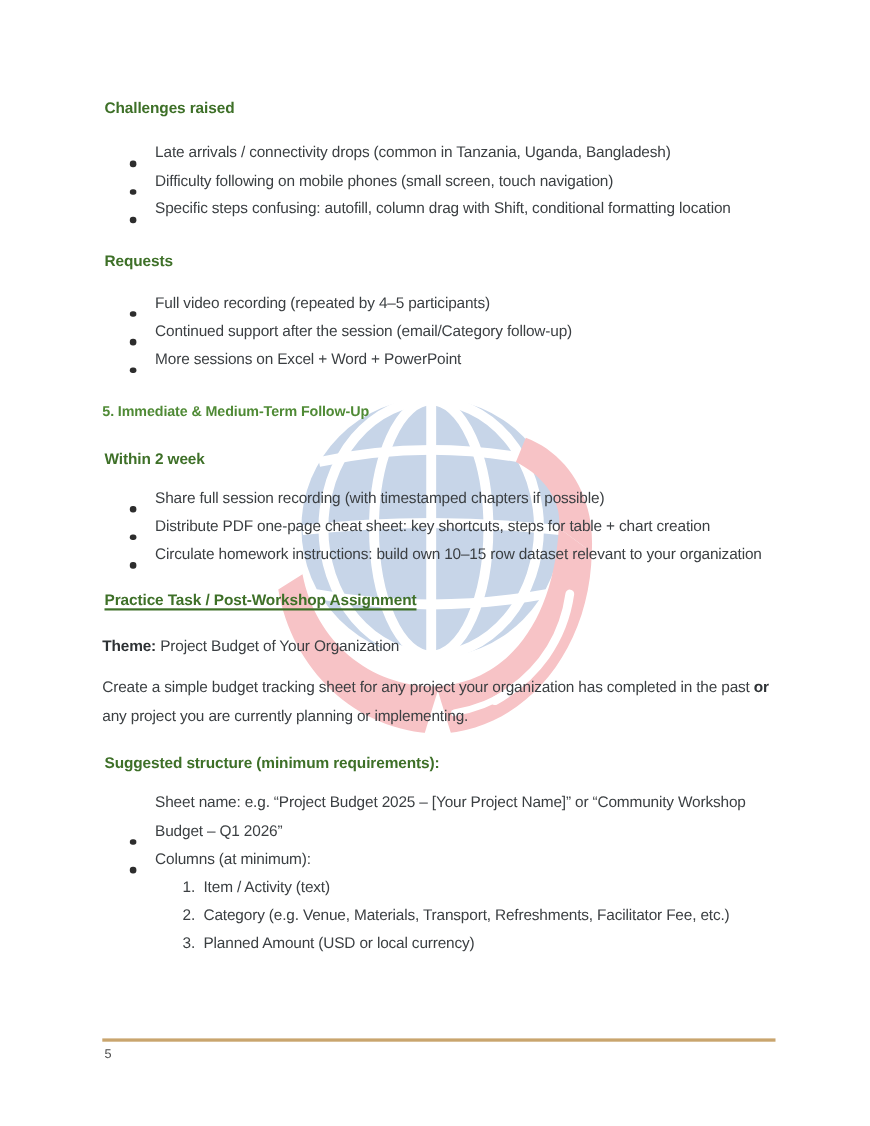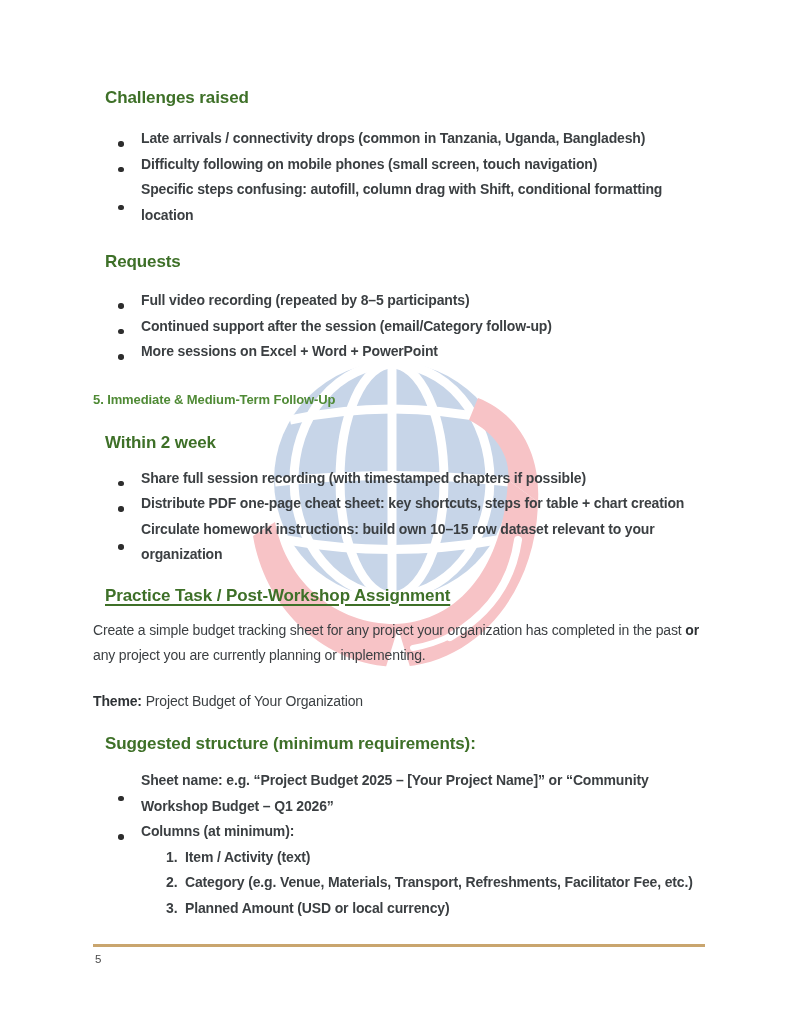--- a/index.html
+++ b/index.html
@@ -15,33 +15,33 @@
     position: absolute; left: 245px; top: 356px;
     width: 320px; height: 318px; z-index: 0; pointer-events: none;
   }
 
   
   .content {
     position: absolute; left: 93px; top: 88px; width: 608px; z-index: 2;
     font-size: 14px; line-height: 25.5px; letter-spacing: -0.15px;
   }
   .h3 {
-    margin: 12px; font-size: 17px; line-height: 20px; font-weight: bold;
+    margin: 2px; font-size: 14px; line-height: 20px; font-weight: bold;
     color: var(--heading-green, #3E7028); letter-spacing: -0.1px;
   }
   .h3.underline { text-decoration: underline; text-decoration-thickness: 1.5px; text-underline-offset: 3px; }
   .h2 {
     margin: 0; font-size: 13px; line-height: 26px; font-weight: bold;
     color: var(--section-green, #4F8A35); letter-spacing: -0.1px;
   }
   .para { margin: 0; }
   .para strong { color: #2e3235; }
 
   ul.doc-list, ol.doc-ol { list-style: none; margin: 0; padding: 0; }
-  ul.doc-list li, ol.doc-ol li { display: flex; align-items: center; font-weight: bold; }
+  ul.doc-list li, ol.doc-ol li { display: flex; align-items: flex-end; }
   ul.doc-list .marker {
     flex: 0 0 48px; box-sizing: border-box; padding-left: 25px;
   }
   ul.doc-list .marker::before {
     content: ""; display: block; width: 5.5px; height: 5.5px; border-radius: 50%;
     background: #2d2d2d; margin-top: 10px;
   }
   ol.doc-ol .marker {
     flex: 0 0 92px; box-sizing: border-box; padding-left: 73px;
   }
@@ -100,21 +100,21 @@
         <li>
           <span class="marker"></span>
           <span class="li-text">Specific steps confusing: autofill, column drag with Shift, conditional formatting location</span>
         </li>
       </ul>
 
     <h3 class="h3" style="margin-top:24px">Requests</h3>
     <ul class="doc-list" style="margin-top:16px">
         <li>
           <span class="marker"></span>
-          <span class="li-text">Full video recording (repeated by 8–5 participants)</span>
+          <span class="li-text">Full video recording (repeated by 4–5 participants)</span>
         </li>
         <li>
           <span class="marker"></span>
           <span class="li-text">Continued support after the session (email/Category follow-up)</span>
         </li>
         <li>
           <span class="marker"></span>
           <span class="li-text">More sessions on Excel + Word + PowerPoint</span>
         </li>
       </ul>
@@ -132,23 +132,23 @@
           <span class="li-text">Distribute PDF one-page cheat sheet: key shortcuts, steps for table + chart creation</span>
         </li>
         <li>
           <span class="marker"></span>
           <span class="li-text">Circulate homework instructions: build own 10–15 row dataset relevant to your organization</span>
         </li>
       </ul>
 
     <h3 class="h3 underline" style="margin-top:18px">Practice Task / Post-Workshop Assignment</h3>
 
+    <p class="para" style="margin-top:20px"><strong>Theme:</strong><span> Project Budget of Your Organization</span></p>
+
     <p class="para" style="margin-top:12px"><span>Create a simple budget tracking sheet for any project your organization has completed in the past </span><strong>or</strong><span> any project you are currently planning or implementing.</span></p>
-
-    <p class="para" style="margin-top:20px"><strong>Theme:</strong><span> Project Budget of Your Organization</span></p>
 
     <h3 class="h3" style="margin-top:20px">Suggested structure (minimum requirements):</h3>
     <ul class="doc-list" style="margin-top:14px">
         <li>
           <span class="marker"></span>
           <span class="li-text">Sheet name: e.g. “Project Budget 2025 – [Your Project Name]” or “Community Workshop Budget – Q1 2026”</span>
         </li>
         <li>
           <span class="marker"></span>
           <span class="li-text">Columns (at minimum):</span>

